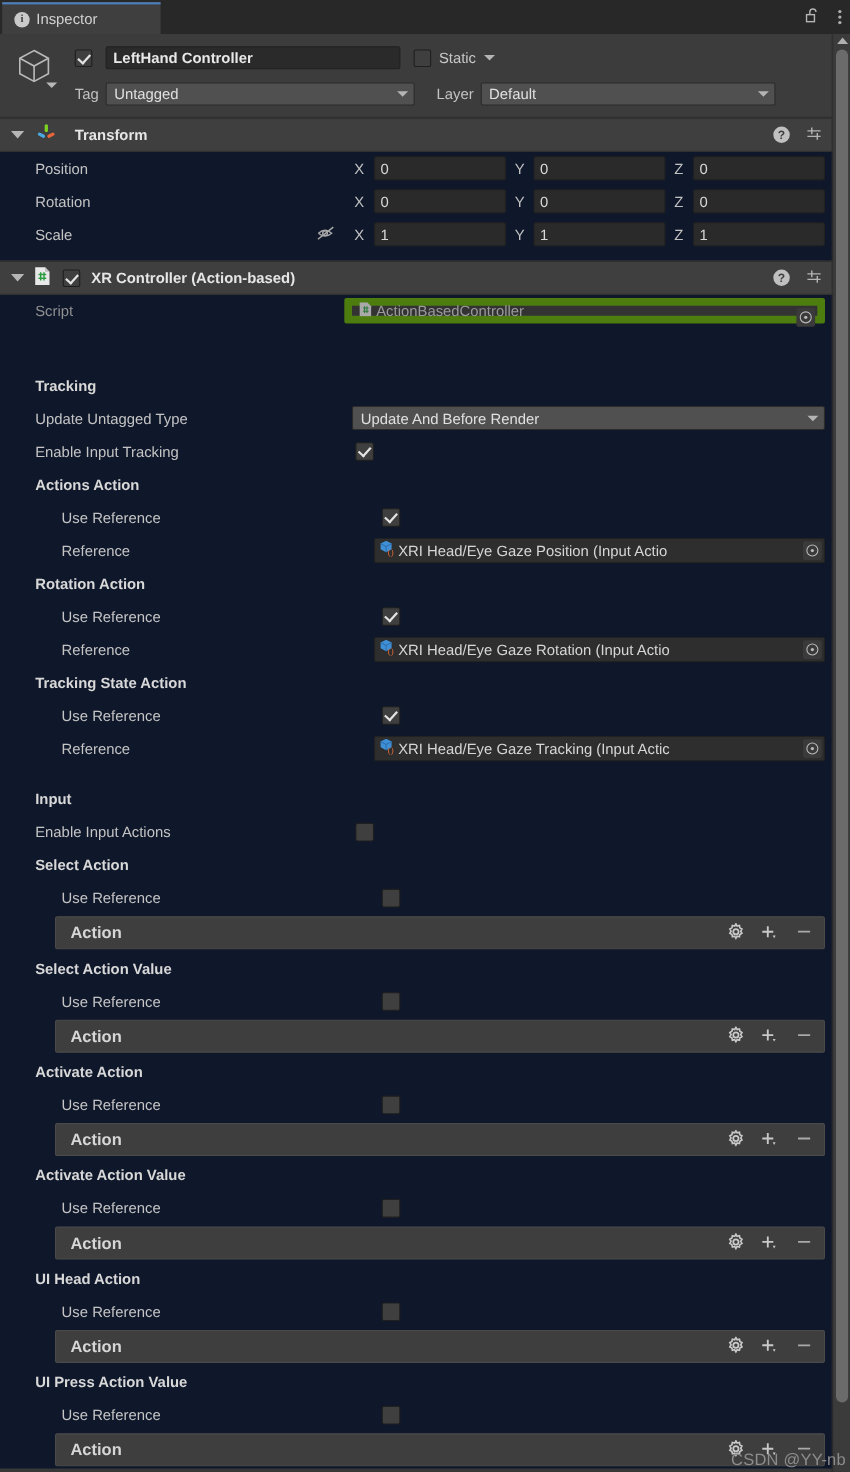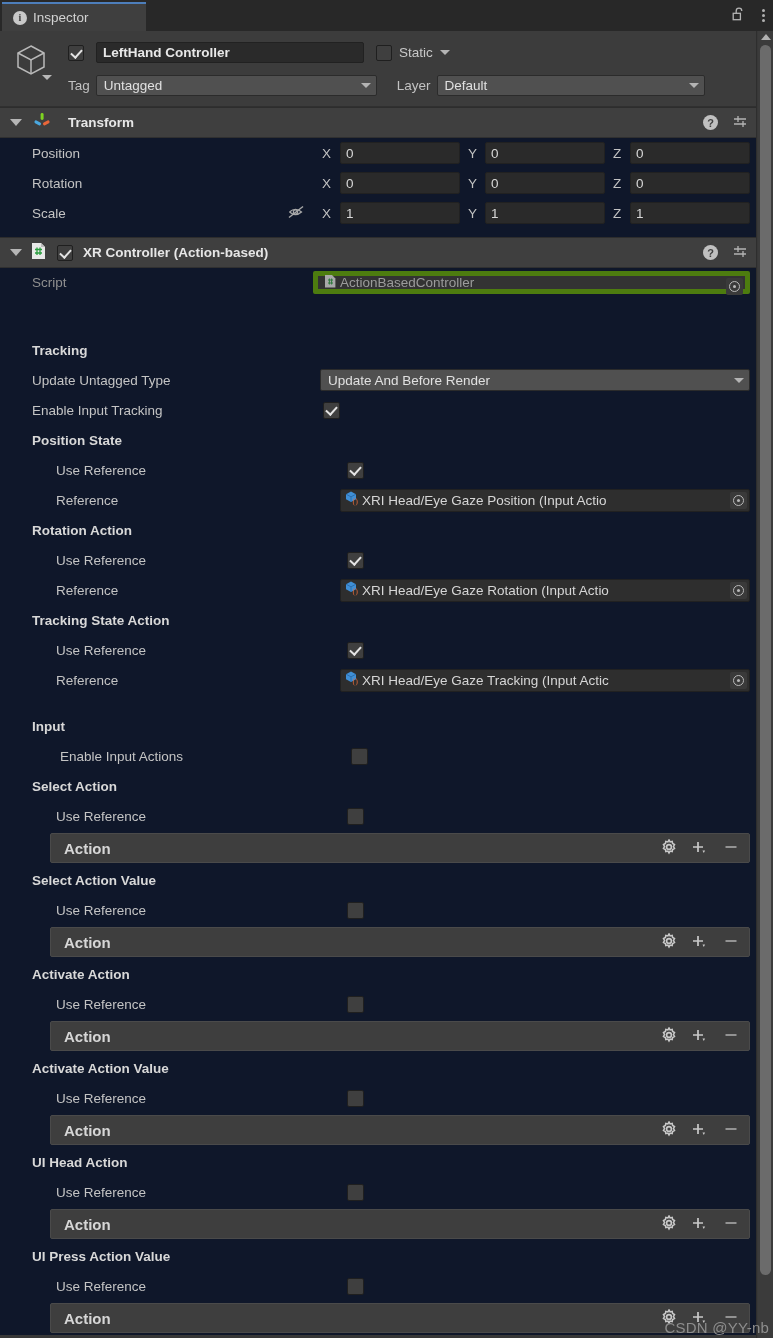--- a/index.html
+++ b/index.html
@@ -76,21 +76,21 @@
   .axis{font-size:13.5px;color:#c2c2c2;}
   .objfield{height:23px;background:#2e2e2e;border:1px solid #212121;border-radius:2px;
     display:flex;align-items:center;box-sizing:border-box;overflow:hidden;position:relative;}
   .objfield .txt{font-size:13.5px;color:#d6d6d6;white-space:nowrap;overflow:hidden;
     padding-left:2px;}
   .objpick{position:absolute;right:2px;top:2px;width:17px;height:17px;
     background:#3a3a3a;border-radius:2px;display:flex;align-items:center;justify-content:center;}
   .ring{width:11px;height:11px;border:1.5px solid #b9b9b9;border-radius:50%;
     display:flex;align-items:center;justify-content:center;box-sizing:border-box;}
   .ring i{width:3px;height:3px;background:#b9b9b9;border-radius:50%;display:block;}
-  .scriptfield{height:23px;background:#333333;border:5px solid #4d7c0f;border-radius:2px;
+  .scriptfield{height:23px;background:#333333;border:7px solid #4d7c0f;border-radius:2px;
     display:flex;align-items:center;box-sizing:border-box;position:relative;}
   .scriptfield .txt{font-size:13.5px;color:#9b9b9b;padding-left:3px;}
   .actionbox{height:30px;background:#3e3e3e;border:1px solid #4a4a4a;border-radius:2px;
     box-sizing:border-box;display:flex;align-items:center;position:relative;}
   .actionbox .txt{font-weight:bold;font-size:15px;color:#d6d6d6;padding-left:13px;}
   .actionbox .tools{position:absolute;right:10px;top:0;height:28px;display:flex;
     align-items:center;gap:14px;}
   .watermark{position:absolute;right:4px;bottom:2px;font-size:15px;color:#8d8d8d;
     letter-spacing:.2px;}
 
@@ -306,21 +306,21 @@
           <span class="dropdown" style="position:absolute;left:320px;width:430px;height:22px;">
             <span>Update And Before Render</span>
             <span class="caret"></span>
           </span>
         </div>
         <div class="row" style="height:30px;">
           <span class="label">Enable Input Tracking</span>
           <span class="cb on" style="position:absolute;left:323px;width:17px;height:17px;"></span>
         </div>
         <div class="row" style="height:30px;">
-          <span class="label bold">Position State</span>
+          <span class="label bold">Actions Action</span>
         </div>
         <div class="row" style="height:30px;">
           <span class="label indent">Use Reference</span>
           <span class="cb on" style="position:absolute;left:347px;width:17px;height:17px;"></span>
         </div>
         <div class="row" style="height:30px;">
           <span class="label indent">Reference</span>
           <span class="objfield" style="position:absolute;left:340px;width:410px;">
             <span style="display:block;margin-left:3px;"><svg width="16" height="17" viewBox="0 0 16 17">
                 <path d="M7 1.5 L12 4.2 L12 9.3 L7 12 L2 9.3 L2 4.2 Z" fill="#3f8fd6"></path>
@@ -381,21 +381,21 @@
               <span class="ring">
                 <i></i>
               </span>
             </span>
           </span>
         </div>
         <div class="row" style="height:16px;"></div>
         <div class="row" style="height:30px;">
           <span class="label bold">Input</span>
         </div>
-        <div class="row" style="height:30px;margin-left:28px;">
+        <div class="row" style="height:30px;">
           <span class="label">Enable Input Actions</span>
           <span class="cb" style="position:absolute;left:323px;width:17px;height:17px;"></span>
         </div>
         <div class="row" style="height:30px;">
           <span class="label bold">Select Action</span>
         </div>
         <div class="row" style="height:30px;">
           <span class="label indent">Use Reference</span>
           <span class="cb" style="position:absolute;left:347px;width:17px;height:17px;"></span>
         </div>

